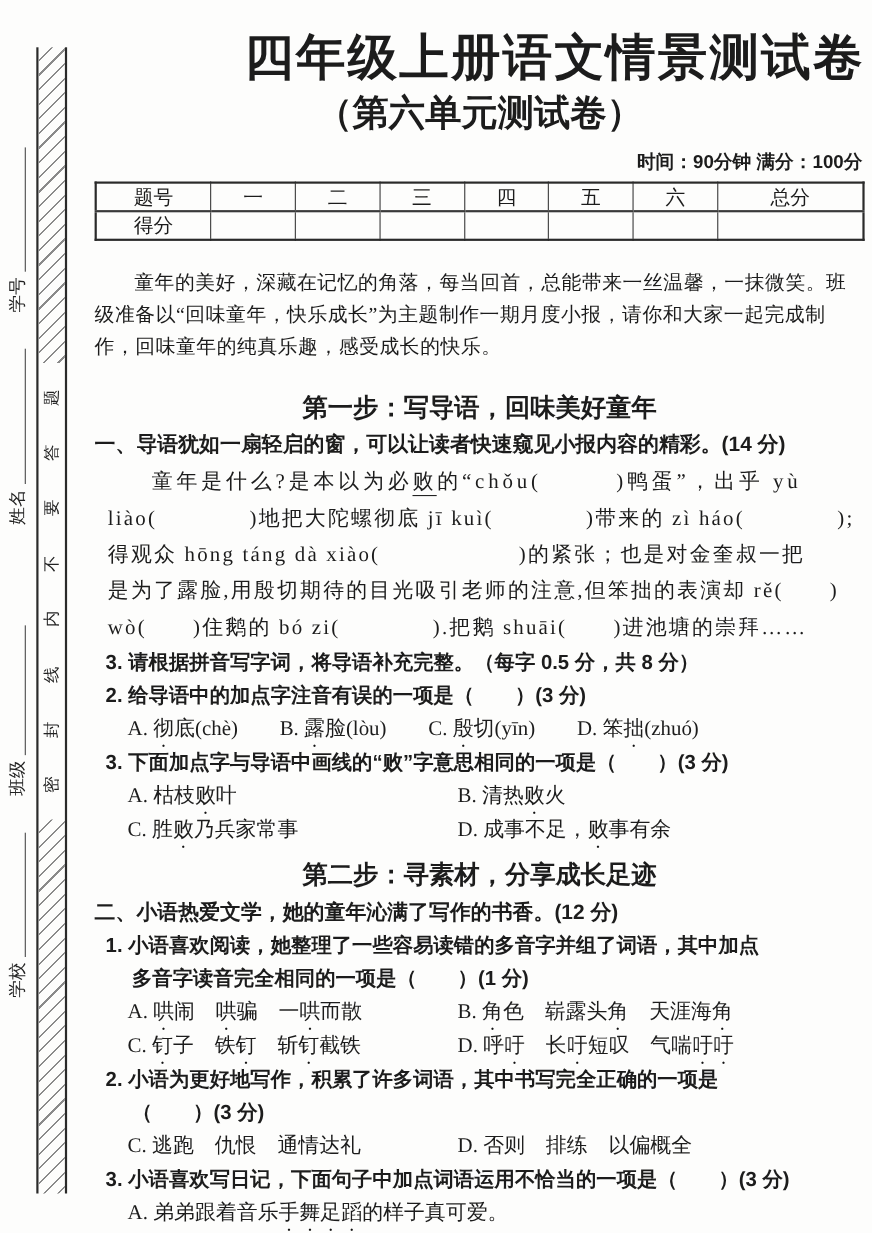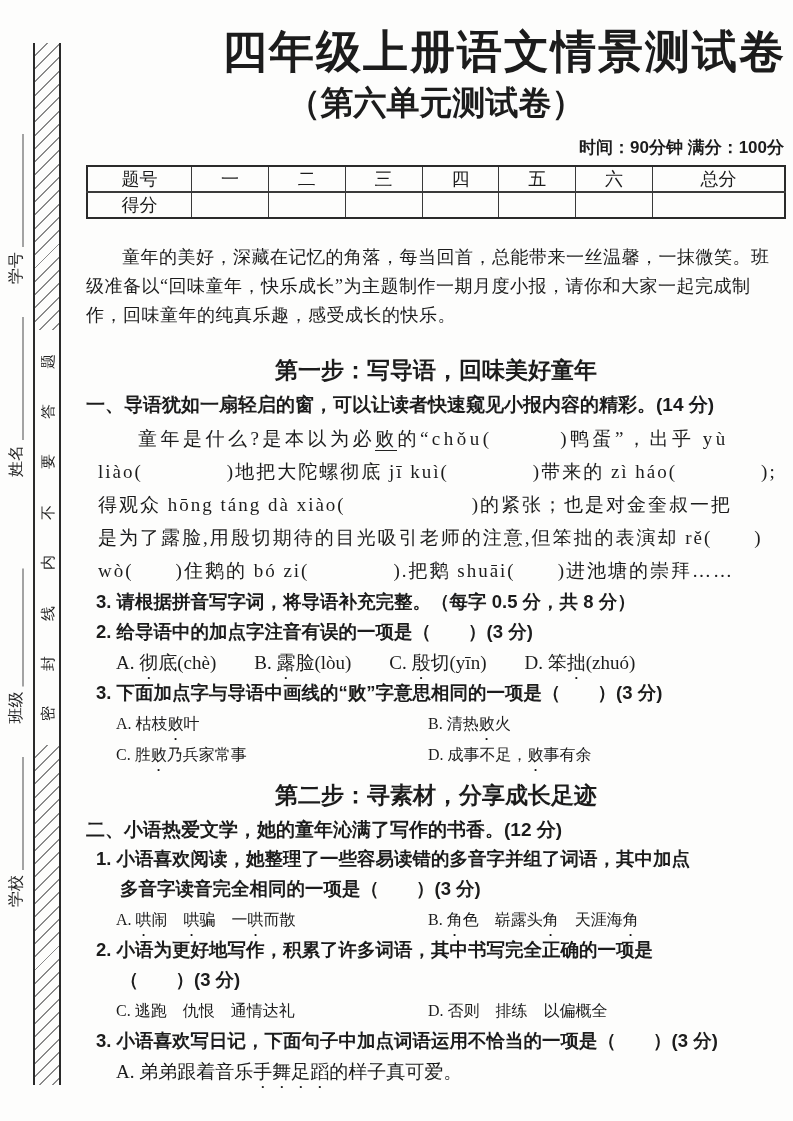--- a/index.html
+++ b/index.html
@@ -48,21 +48,21 @@
 
   .passage { margin-top:2px; font-size:19px; }
   .passage .pline { line-height:33px; letter-spacing:2px; padding-left:12px; }
   .passage .pline.first { text-indent:40px; letter-spacing:3.5px; }
 
   .qline { font-family:"Liberation Sans","DejaVu Sans",sans-serif; font-weight:bold;
            font-size:18.5px; line-height:30px; padding-left:10px; }
   .qline.cont { padding-left:34px; }
 
   .optline { font-size:19px; line-height:31px; padding-left:30px; }
-  .optrow  { display:flex; font-size:16px; line-height:31px; padding-left:30px;gap:12px; }
+  .optrow  { display:flex; font-size:19px; line-height:31px; padding-left:30px; }
   .optrow .opt-left { width:300px; }
 
   .dotted { position:relative; display:inline-block; }
   .dotted::after { content:'•'; position:absolute; left:50%; transform:translateX(-50%);
                    bottom:-0.55em; font-size:9px; line-height:1; color:#111; }
   .ul { border-bottom:1.5px solid #222; padding-bottom:1px; }
 </style>
 </head>
 <body>
 
@@ -152,24 +152,28 @@
   </div>
   <div class="optrow">
     <span class="opt-left">C. 胜<span class="dotted">败</span>乃兵家常事</span>
     <span>D. 成事不足，<span class="dotted">败</span>事有余</span>
   </div>
 
   <div class="step-head" style="margin-top:10px">第二步：寻素材，分享成长足迹</div>
   <div class="sec-title">二、小语热爱文学，她的童年沁满了写作的书香。(12 分)</div>
 
   <div class="qline">1. 小语喜欢阅读，她整理了一些容易读错的多音字并组了词语，其中加点</div>
-  <div class="qline cont">多音字读音完全相同的一项是（　　）(3 分)</div>
+  <div class="qline cont">多音字读音完全相同的一项是（　　）(1 分)</div>
   <div class="optrow">
     <span class="opt-left">A. <span class="dotted">哄</span>闹　<span class="dotted">哄</span>骗　一<span class="dotted">哄</span>而散</span>
     <span>B. <span class="dotted">角</span>色　崭露头<span class="dotted">角</span>　天涯海<span class="dotted">角</span></span>
+  </div>
+  <div class="optrow">
+    <span class="opt-left">C. <span class="dotted">钉</span>子　铁<span class="dotted">钉</span>　斩<span class="dotted">钉</span>截铁</span>
+    <span>D. 呼<span class="dotted">吁</span>　长<span class="dotted">吁</span>短叹　气喘<span class="dotted">吁</span><span class="dotted">吁</span></span>
   </div>
 
   <div class="qline">2. 小语为更好地写作，积累了许多词语，其中书写完全正确的一项是</div>
   <div class="qline cont">（　　）(3 分)</div>
   <div class="optrow">
     <span class="opt-left">C. 逃跑　仇恨　通情达礼</span>
     <span>D. 否则　排练　以偏概全</span>
   </div>
 
   <div class="qline">3. 小语喜欢写日记，下面句子中加点词语运用不恰当的一项是（　　）(3 分)</div>

